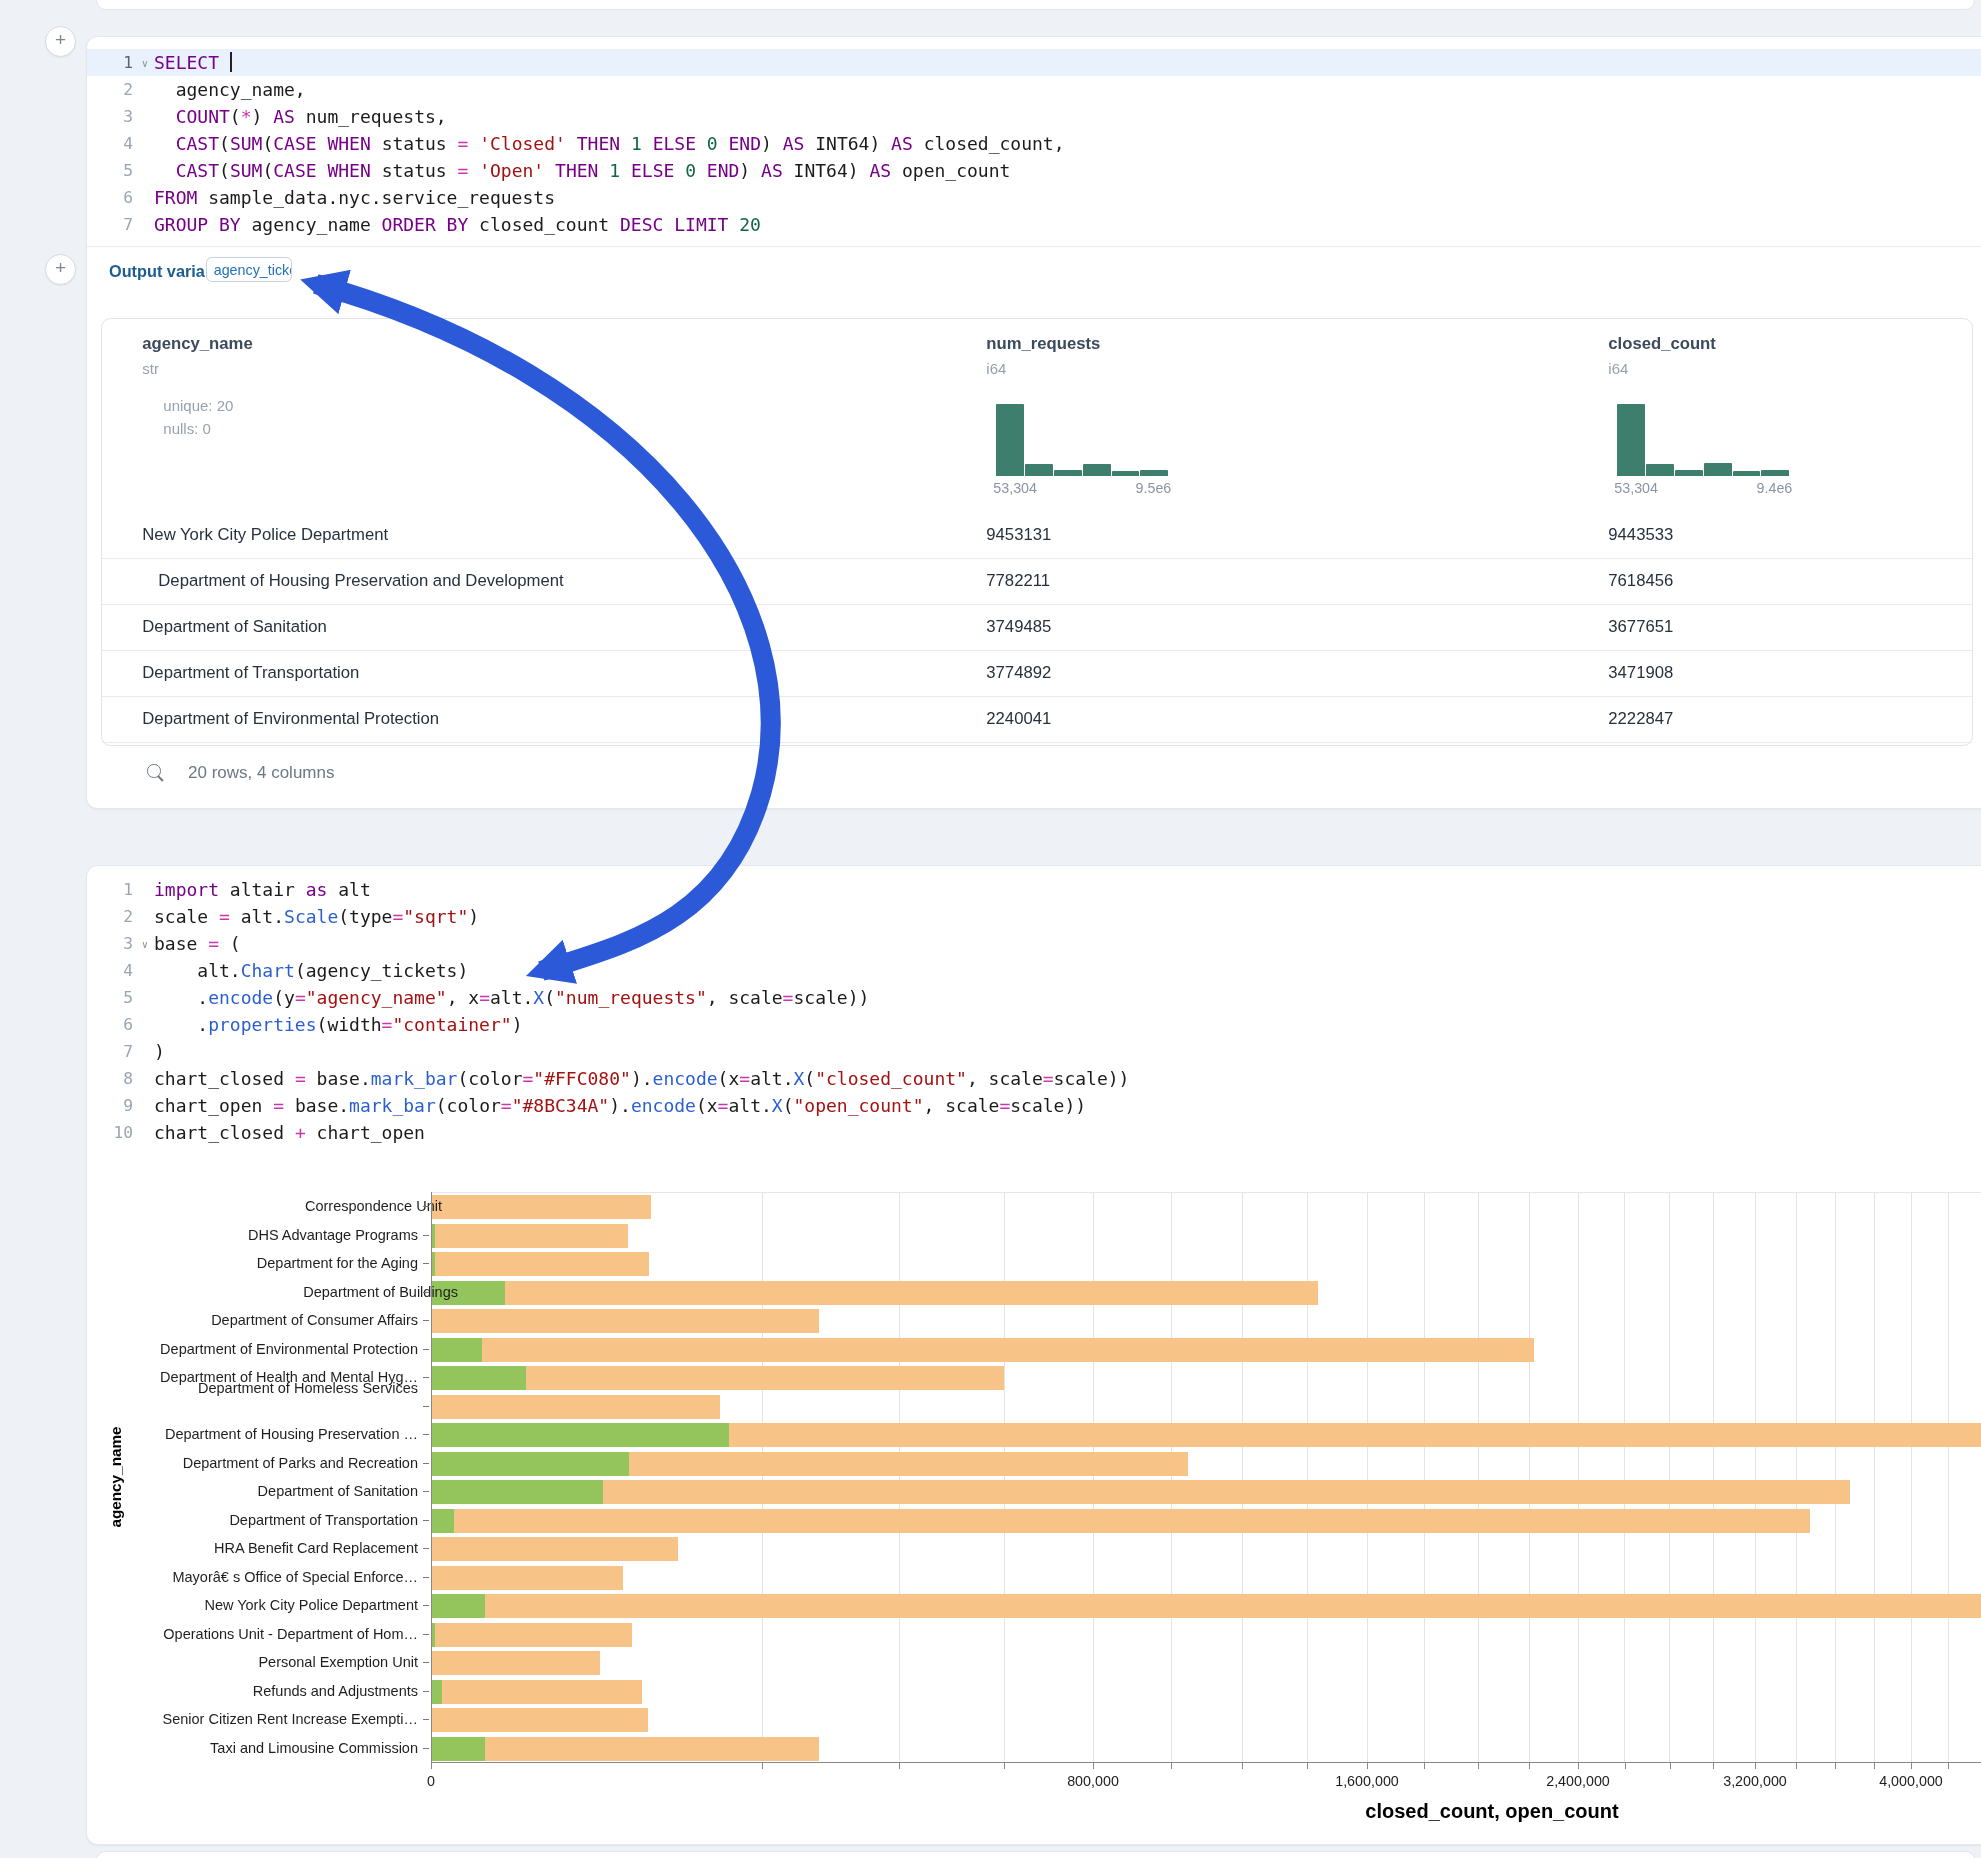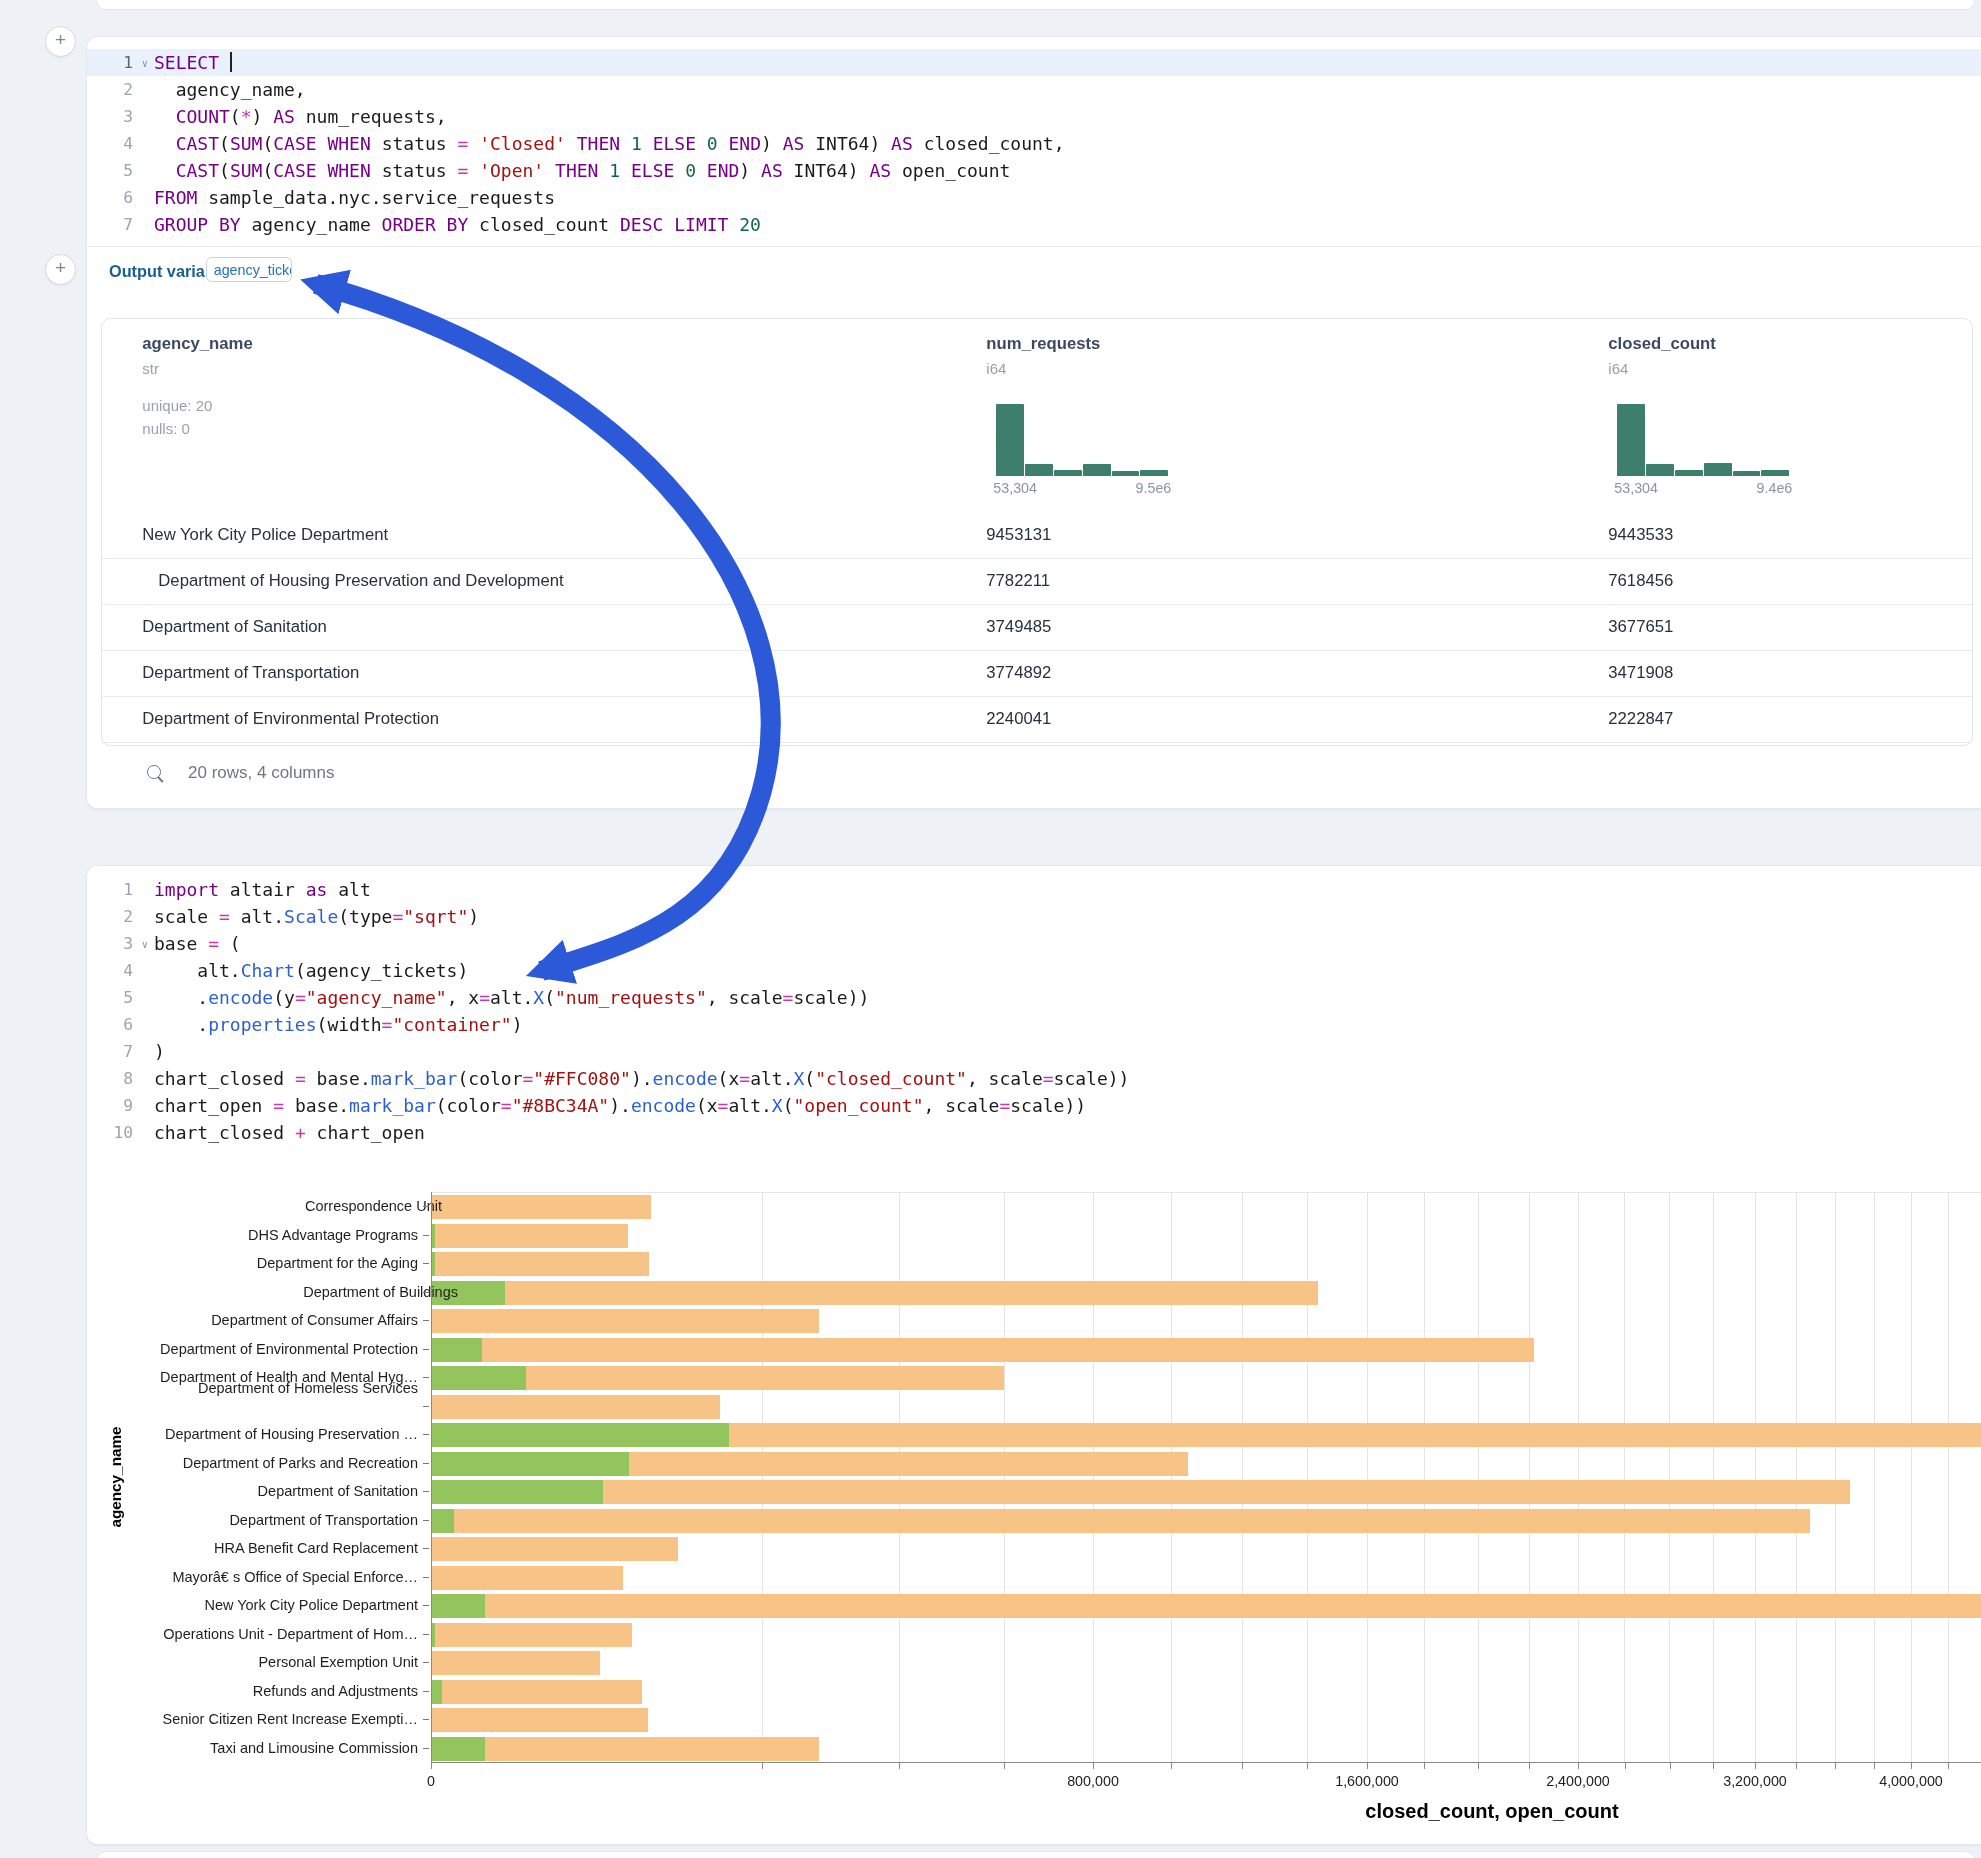--- a/index.html
+++ b/index.html
@@ -43,21 +43,21 @@
   
   .table-card{position:absolute;background:#fff;border:1px solid #dfe4ea;border-radius:9.6px;}
   .th-name{font-size:16.7px;font-weight:bold;color:#3c4a5d;}
   .th-type{font-size:15px;color:#97a1ad;margin-top:5.7px;}
   .th-meta{font-size:15px;color:#97a1ad;line-height:23px;}
   .hist{position:absolute;width:172px;height:72px;display:flex;align-items:flex-end;gap:1px;}
   .hist-bar{flex:1;background:var(--hist);border-radius:1px 1px 0 0;}
   .hist-labels{position:absolute;width:178px;display:flex;justify-content:space-between;font-size:14.3px;color:#8b95a1;}
   .trow{position:absolute;left:0;right:0;height:46px;border-bottom:1px solid #e7ebf0;}
   .tcell{position:absolute;top:0;height:46px;line-height:46px;font-size:16.7px;color:#27313e;white-space:nowrap;}
-  .tfooter{position:absolute;font-size:17px;color:#6e7884;display:flex;align-items:flex-end;gap:23px;}
+  .tfooter{position:absolute;font-size:17px;color:#6e7884;display:flex;align-items:flex-start;gap:23px;}
   .search-glyph{position:relative;width:19px;height:19px;}
   .search-glyph::before{content:"";position:absolute;left:1px;top:1px;width:11.5px;height:11.5px;border:1.9px solid #6e7884;border-radius:50%;}
   .search-glyph::after{content:"";position:absolute;left:12.4px;top:12.4px;width:6.7px;height:1.9px;background:#6e7884;transform:rotate(45deg);transform-origin:0 50%;}
   
   .chart-area{position:absolute;}
   .plot{position:absolute;overflow:hidden;border-top:1px solid #e6e6e6;}
   .gridline{position:absolute;top:0;bottom:0;width:1px;background:#e3e3e3;}
   .bar{position:absolute;height:24px;}
   .y-axis-line{position:absolute;width:1px;background:#888;}
   .x-axis-line{position:absolute;height:1px;background:#888;}
@@ -91,21 +91,21 @@
     <span class="outvar-label">Output variable:</span>
     <span class="outvar-pill">agency_tickets</span>
   </div>
 
   <div class="table-card" style="left:14.3px;top:281px;width:1870px;height:426px;" id="table-card">
 
     <div style="position:absolute;left:0;top:0;right:0;height:193px;" id="table-header">
         <div style="position: absolute; left: 40px; top: 15.3px;">
           <div class="th-name">agency_name</div>
           <div class="th-type">str</div>
-          <div class="th-meta" style="margin-top: 17px;">
+          <div class="th-meta" style="margin-top: 17px; margin-left: 21px;">
             <div>unique: 20</div>
             <div>nulls: 0</div>
           </div>
         </div>
         <div style="position: absolute; left: 884px; top: 15.3px;">
           <div class="th-name">num_requests</div>
           <div class="th-type">i64</div>
         </div>
         <div class="hist" style="left: 894px; top: 85px;">
           <div class="hist-bar" style="height: 72px; background: rgb(62, 126, 109);"></div>

